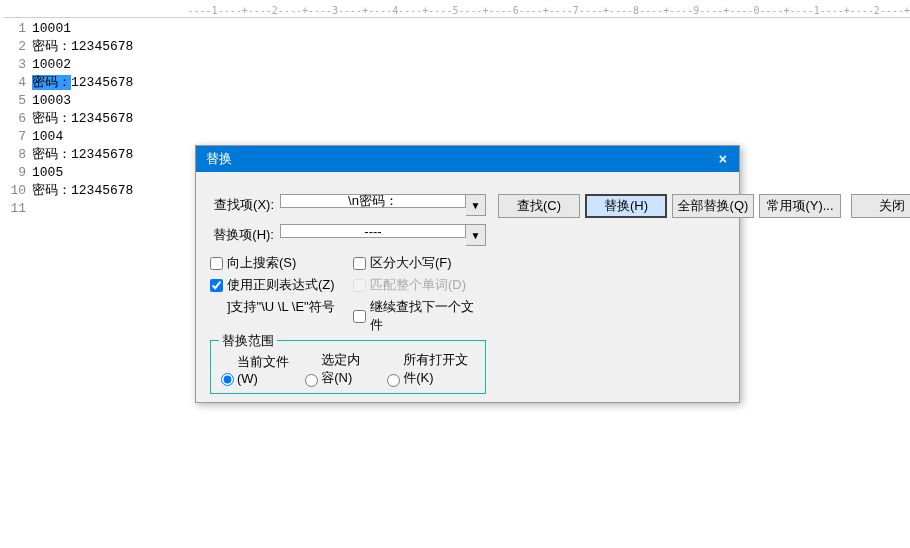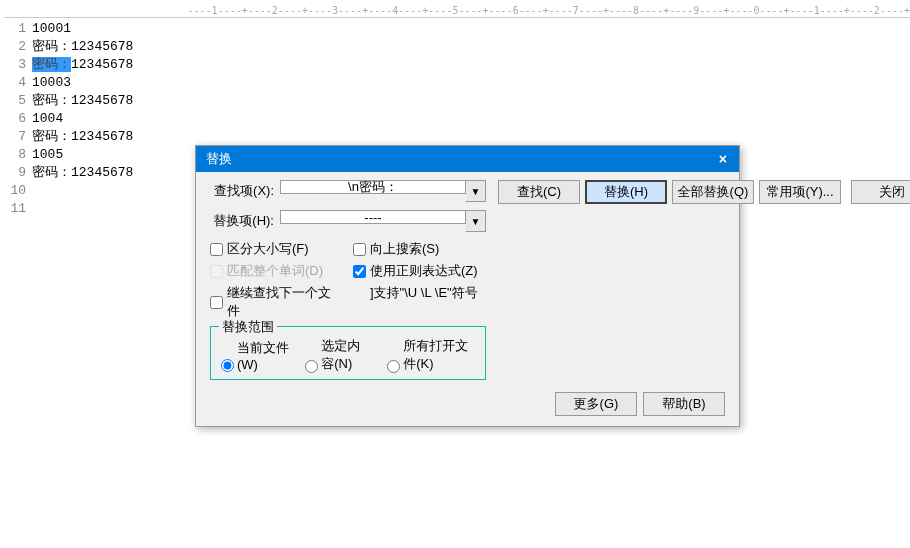--- a/index.html
+++ b/index.html
@@ -65,21 +65,21 @@
       line-height: 18px;
     }
 
     .code-line {
       height: 18px;
       white-space: pre;
     }
 
     .highlight-blue {
       background: #3399ff;
-      color: #404040;
+      color: #000000;
       display: inline;
     }
 
     
     .dialog-overlay {
       position: absolute;
       top: 0; left: 0;
       width: 910px;
       height: 548px;
     }
@@ -277,39 +277,40 @@
       <div>6</div>
       <div>7</div>
       <div>8</div>
       <div>9</div>
       <div>10</div>
       <div>11</div>
     </div>
     <div class="code-lines">
       <div class="code-line">10001</div>
       <div class="code-line">密码：12345678</div>
+      <div class="code-line">10002</div>
       <div class="code-line"><span class="highlight-blue">密码：</span>12345678</div>
       <div class="code-line">10003</div>
       <div class="code-line">密码：12345678</div>
       <div class="code-line">1004</div>
       <div class="code-line">密码：12345678</div>
       <div class="code-line">1005</div>
       <div class="code-line">密码：12345678</div>
       <div class="code-line"></div>
     </div>
   </div>
 </div>
 
 <div class="dialog-overlay">
   <div class="dialog">
     <div class="dialog-title">
       <span>替换</span>
       <button class="dialog-close">×</button>
     </div>
-    <div style="display:flex; padding: 8px 14px 0 14px;">
+    <div style="display:flex; padding: 22px 14px 0 14px;">
       <div style="flex:1;">
 
         <div class="form-row">
           <span class="form-label">查找项(X):</span>
           <div class="form-input-wrap">
             <input class="form-input" type="text" value="\n密码：" style="">
             <div class="form-dropdown-btn">▼</div>
           </div>
         </div>
 
@@ -318,42 +319,42 @@
           <div class="form-input-wrap">
             <input class="form-input" type="text" value="----" style="">
             <div class="form-dropdown-btn">▼</div>
           </div>
         </div>
 
         <div class="options-row">
           <div class="options-col">
             <div class="checkbox-item">
               <input type="checkbox" style="">
+              <span>向上搜索(S)</span>
+            </div>
+            <div class="checkbox-item">
+              <input type="checkbox" checked="" style="">
+              <span>使用正则表达式(Z)</span>
+            </div>
+            <div class="checkbox-item">
+              <span style="padding-left:17px;">]支持"\U \L \E"符号</span>
+            </div>
+          </div>
+          <div class="options-col">
+            <div class="checkbox-item">
+              <input type="checkbox" style="">
               <span>区分大小写(F)</span>
             </div>
             <div class="checkbox-item">
               <input type="checkbox" disabled="" style="opacity: 0.5;">
               <span style="color:#aaa;">匹配整个单词(D)</span>
             </div>
             <div class="checkbox-item">
               <input type="checkbox" style="">
               <span>继续查找下一个文件</span>
-            </div>
-          </div>
-          <div class="options-col">
-            <div class="checkbox-item">
-              <input type="checkbox" style="">
-              <span>向上搜索(S)</span>
-            </div>
-            <div class="checkbox-item">
-              <input type="checkbox" checked="" style="">
-              <span>使用正则表达式(Z)</span>
-            </div>
-            <div class="checkbox-item">
-              <span style="padding-left:17px;">]支持"\U \L \E"符号</span>
             </div>
           </div>
         </div>
 
         <div class="replace-range">
           <span class="replace-range-title">替换范围</span>
           <div class="radio-group">
             <div class="radio-item">
               <input type="radio" name="range" checked="" style="">
               <span>当前文件(W)</span>
@@ -373,18 +374,14 @@
       <div style="display:flex; gap:5px; margin-left:12px; padding-top:0;">
         <button class="btn">查找(C)</button>
         <button class="btn btn-primary">替换(H)</button>
         <button class="btn">全部替换(Q)</button>
         <button class="btn">常用项(Y)...</button>
         <div class="btn-spacer"></div>
         <button class="btn">关闭</button>
       </div>
     </div>
 
-    <div class="dialog-footer">
-      <button class="btn">更多(G)</button>
-      <button class="btn">帮助(B)</button>
-    </div>
   </div>
 </div>
 
 </body></html>

